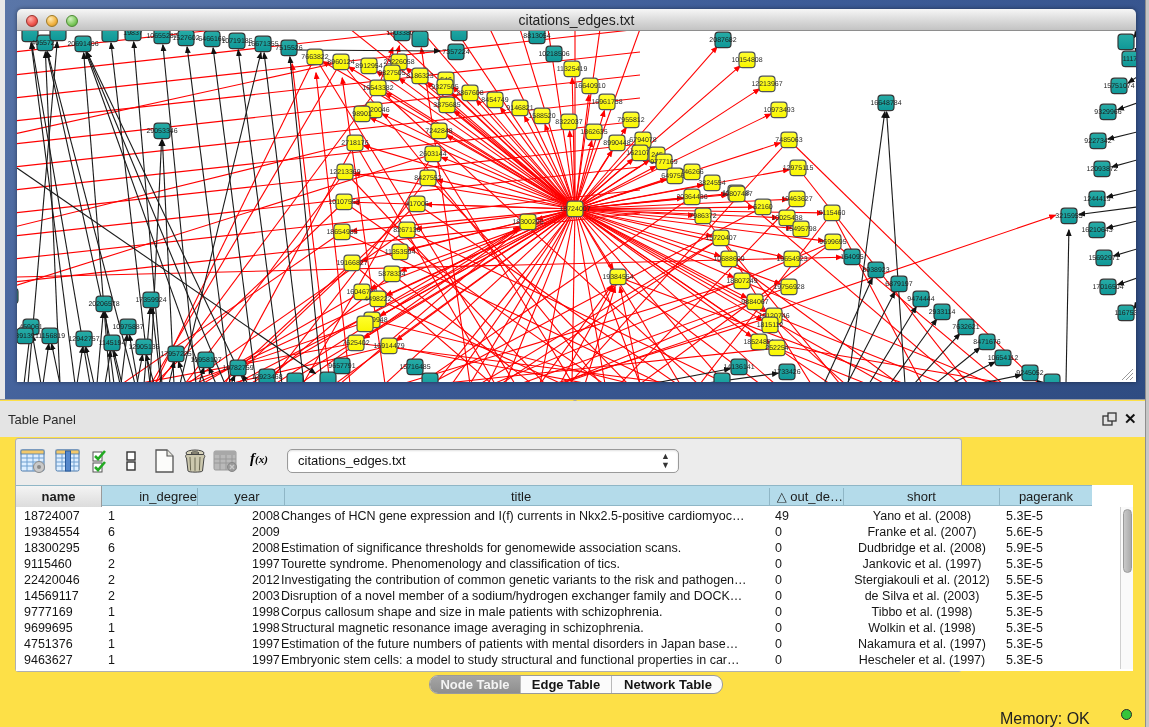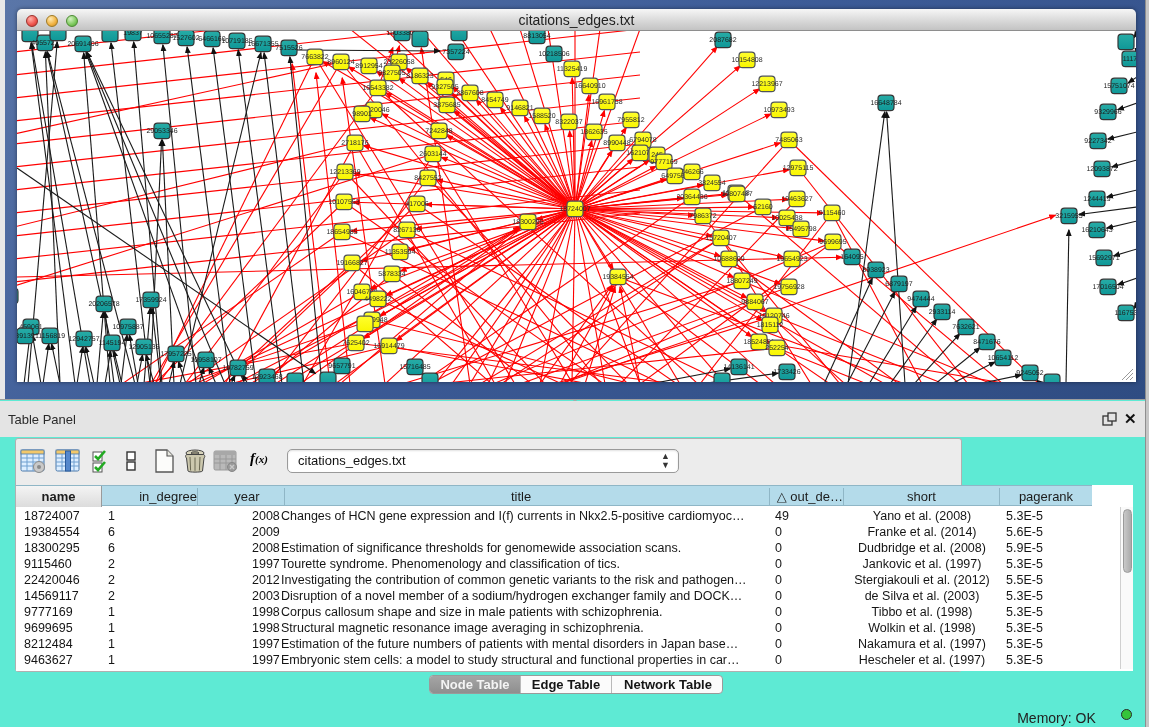--- a/index.html
+++ b/index.html
@@ -10,21 +10,21 @@
 #titlebar { position:absolute; left:0; top:0; width:100%; height:22px;
   background:linear-gradient(#f6f6f6,#d9d9d9 55%,#c3c3c3);
   border-bottom:1px solid #8e8e8e; }
 .tl { position:absolute; top:6px; width:12px; height:12px; border-radius:50%; }
 #tl1 { left:9px;  background:radial-gradient(circle at 35% 30%,#ffb0a8,#ee534c 60%,#b03830); border:1px solid #9c2f2a; }
 #tl2 { left:29px; background:radial-gradient(circle at 35% 30%,#ffe9b0,#f0b13f 60%,#c2872b); border:1px solid #9f7a23; }
 #tl3 { left:49px; background:radial-gradient(circle at 35% 30%,#d2f0c0,#7cc95c 60%,#4f9e38); border:1px solid #4c8a33; }
 #wtitle { position:absolute; top:3px; left:0; width:100%; text-align:center;
   font-size:14px; color:#222; }
 #canvas { position:absolute; left:0; top:22px; width:1119px; height:351px; background:#fff; }
-#panel { position:absolute; left:0; top:399px; width:1149px; height:328px; background:#5eead4; border-top:1px solid #9f9f9f; }
+#panel { position:absolute; left:0; top:399px; width:1149px; height:328px; background:#fde047; border-top:1px solid #9f9f9f; }
 #phead { position:absolute; left:0; top:1px; width:100%; height:36px; background:#e4e4e4; }
 #phead .t { position:absolute; left:8px; top:11px; font-size:13px; color:#2a2a2a; }
 #pfloat { position:absolute; left:1102px; top:11px; width:15px; height:14px; }
 #pclose { position:absolute; left:1124px; top:9px; font-size:15px; font-weight:bold; color:#111; }
 #inner { position:absolute; left:15px; top:38px; width:947px; height:234px;
   background:#ececec; border:1px solid #b0b0b0; border-radius:3px; }
 .ticon { position:absolute; top:9px; }
 #dropdown { position:absolute; left:271px; top:10px; width:392px; height:24px; background:#fff;
   border:1px solid #9a9a9a; border-radius:5px; font-size:13px; color:#111; line-height:22px;
   padding-left:10px; box-shadow:inset 0 1px 2px rgba(0,0,0,.12); }
@@ -46,24 +46,24 @@
 .c0 { left:8px; width:80px; }
 .c1 { left:92px; width:88px; }
 .c2 { left:188px; width:70px;margin-left:48px; }
 .c3 { left:265px; width:488px; }
 .c4 { left:759px; width:66px; }
 .c5 { left:828px; width:156px; text-align:center; }
 .c6 { left:990px; width:86px; }
 #vscroll { position:absolute; left:1104px; top:22px; width:13px; height:162px; background:#fafafa; border-left:1px solid #d0d0d0; }
 #vthumb { position:absolute; left:1.5px; top:2px; width:9px; height:64px; background:linear-gradient(90deg,#c9c9c9,#ababab); border-radius:5px; border:1px solid #9a9a9a; }
 #tabs { position:absolute; left:429px; top:275px; width:294px; height:19px;
-  background:#fbfbfb; border:1px solid #9a9a9a; border-radius:4px; overflow:hidden; font-size:13px; }
+  background:#fbfbfb; border:1px solid #9a9a9a; border-radius:9px; overflow:hidden; font-size:13px; }
 #tabs .seg { position:absolute; top:0; height:19px; line-height:18px; text-align:center; color:#151515; font-weight:bold; }
 #tabs .on { background:linear-gradient(#a5a5a5,#8c8c8c); color:#f4f4f4; }
-#mem { position:absolute; left:1000px; top:310px; width:113px; font-size:14px; color:#222; text-align:center; }
+#mem { position:absolute; left:1000px; top:310px; width:113px; font-size:16px; color:#222; text-align:left; }
 #memdot { position:absolute; left:1121px; top:309px; width:11px; height:11px; border-radius:50%;
   background:#35c53a; border:1.5px solid #2a2a2a; }
 #rstrip { position:absolute; left:1145px; top:0; width:4px; height:727px; background:#c6c6c6; border-left:1px solid #8e8e8e; }
 </style></head>
 <body>
 <div id="blueframe"></div>
 <div id="macwin">
   <div id="canvas">
       <svg width="1119" height="351" viewBox="17 31 1119 351" style="display:block" text-rendering="geometricPrecision">
         <defs>
@@ -739,21 +739,21 @@
             <div class="c3">Changes of HCN gene expression and I(f) currents in Nkx2.5‑positive cardiomyoc…</div>
             <div class="c4">49</div>
             <div class="c5">Yano et al. (2008)</div>
             <div class="c6">5.3E‑5</div>
           </div>
           <div class="tr">
             <div class="c0">19384554</div>
             <div class="c1">6</div>
             <div class="c2">2009</div>
             <div class="c4">0</div>
-            <div class="c5">Franke et al. (2014)</div>
+            <div class="c5">Franke et al. (2007)</div>
             <div class="c6">5.6E‑5</div>
           </div>
           <div class="tr">
             <div class="c0">18300295</div>
             <div class="c1">6</div>
             <div class="c2">2008</div>
             <div class="c3">Estimation of significance thresholds for genomewide association scans.</div>
             <div class="c4">0</div>
             <div class="c5">Dudbridge et al. (2008)</div>
             <div class="c6">5.9E‑5</div>
@@ -797,21 +797,21 @@
           <div class="tr">
             <div class="c0">9699695</div>
             <div class="c1">1</div>
             <div class="c2">1998</div>
             <div class="c3">Structural magnetic resonance image averaging in schizophrenia.</div>
             <div class="c4">0</div>
             <div class="c5">Wolkin et al. (1998)</div>
             <div class="c6">5.3E‑5</div>
           </div>
           <div class="tr">
-            <div class="c0">8212484</div>
+            <div class="c0">4751376</div>
             <div class="c1">1</div>
             <div class="c2">1997</div>
             <div class="c3">Estimation of the future numbers of patients with mental disorders in Japan base…</div>
             <div class="c4">0</div>
             <div class="c5">Nakamura et al. (1997)</div>
             <div class="c6">5.3E‑5</div>
           </div>
           <div class="tr">
             <div class="c0">9463627</div>
             <div class="c1">1</div>

